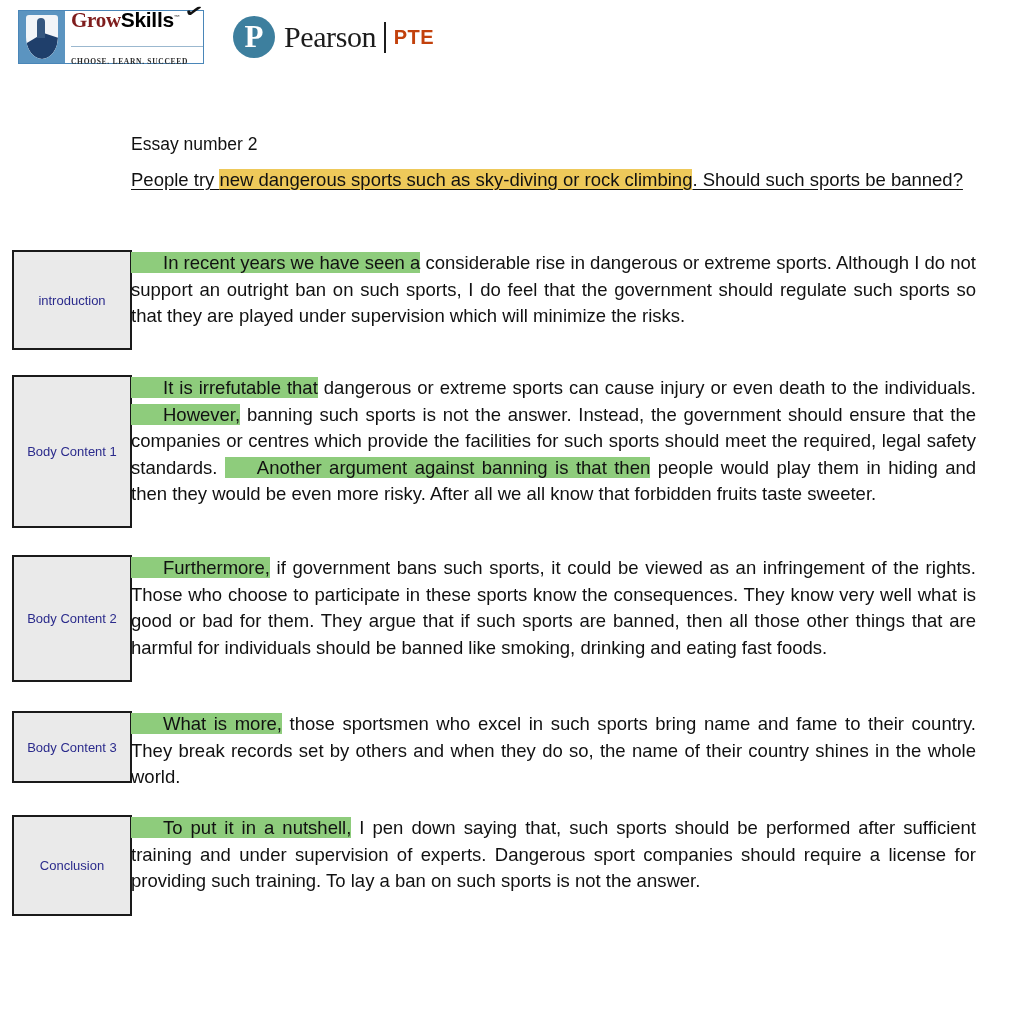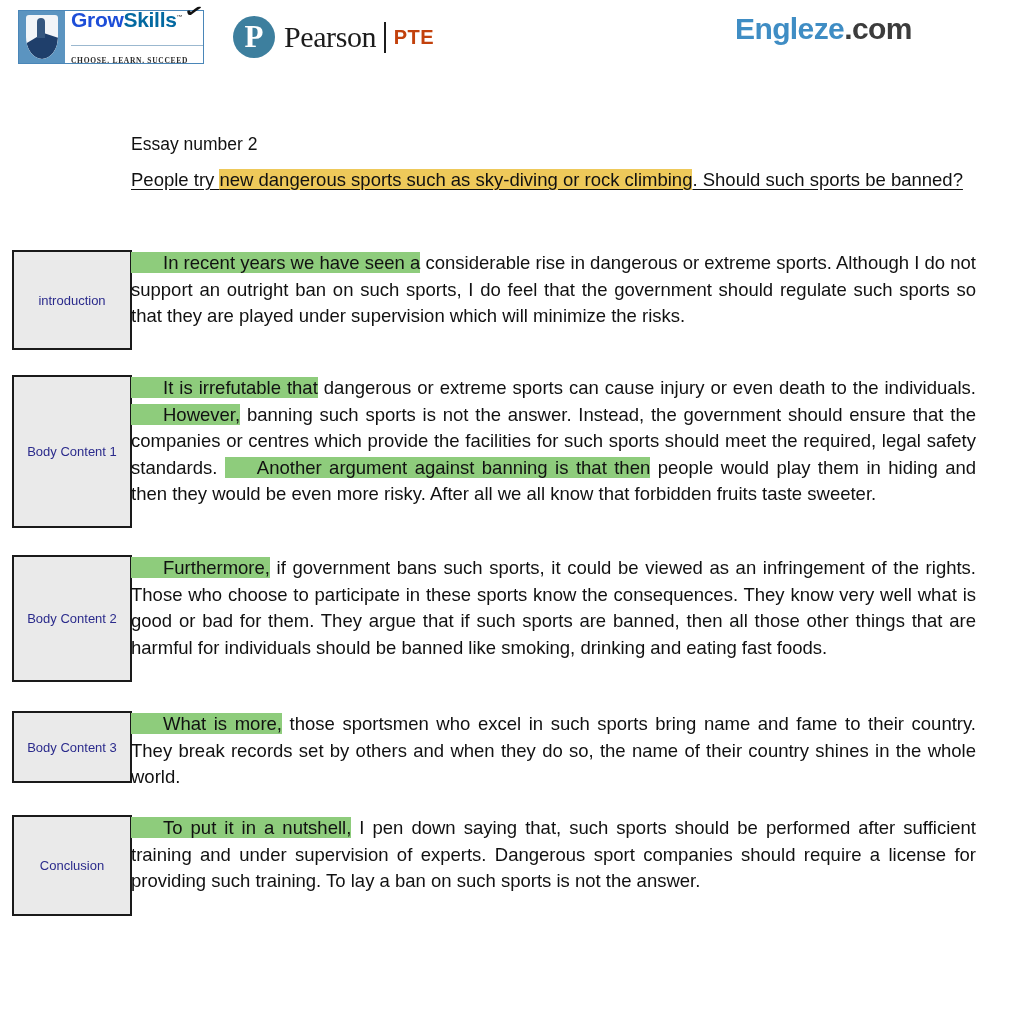--- a/index.html
+++ b/index.html
@@ -77,22 +77,22 @@
     padding-left: 6px;
   }
   .gs-wordmark {
     font-size: 21px;
     font-weight: bold;
     letter-spacing: -0.3px;
     line-height: 1;
     position: relative;
     white-space: nowrap;
   }
-  .gs-grow { color: #1d4ed8; }
-  .gs-skills { color: #0369a1; }
+  .gs-grow { color: #7f1d1d; font-family: Liberation Serif, serif; }
+  .gs-skills { color: #000000; }
   .gs-check {
     position: absolute;
     right: 2px; top: -6px;
     font-size: 17px;
     color: #111;
     transform: rotate(8deg) scaleX(1.4);
   }
   .gs-tm {
     font-size: 6px;
     vertical-align: super;
@@ -261,21 +261,20 @@
 
   <div class="pearson">
     <div class="pe-badge">
       <div class="pe-badge-p">P</div>
     </div>
     <div class="pe-name">Pearson</div>
     <div class="pe-bar"></div>
     <div class="pe-pte">PTE</div>
   </div>
 
-  <div class="engleze"><span class="eng-blue">Engleze</span><span class="eng-dark">.com</span></div>
 
 </div>
 
 <div class="doc">
 
   <div class="essay-label">Essay number 2</div>
 
   <div class="essay-title"><span>People try </span><span class="hl-y">new dangerous sports such as sky-diving or rock climbing</span><span>. Should such sports be banned?</span></div>
 
   <div class="row" style="top:140px;">

